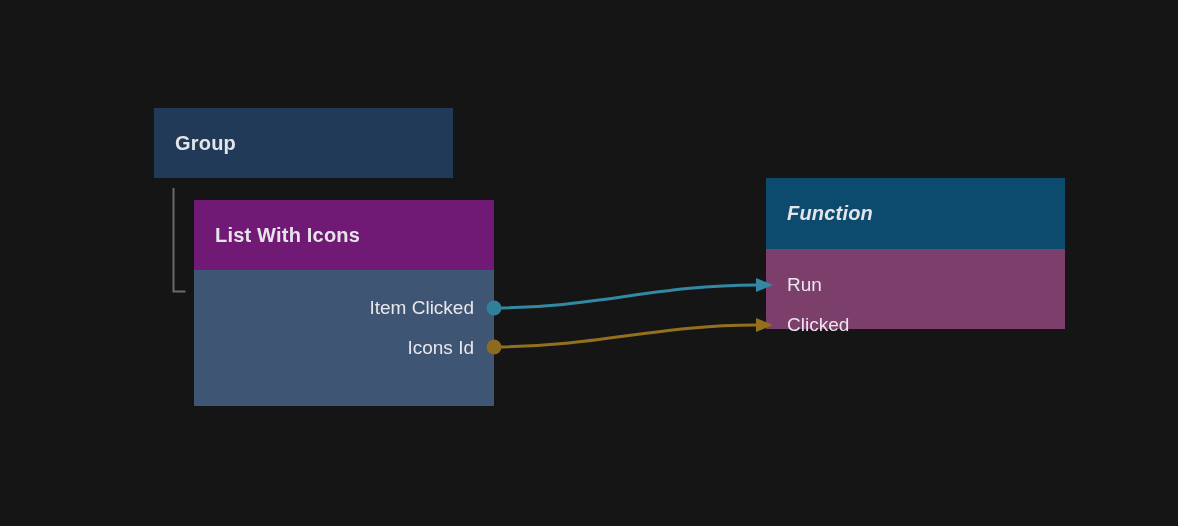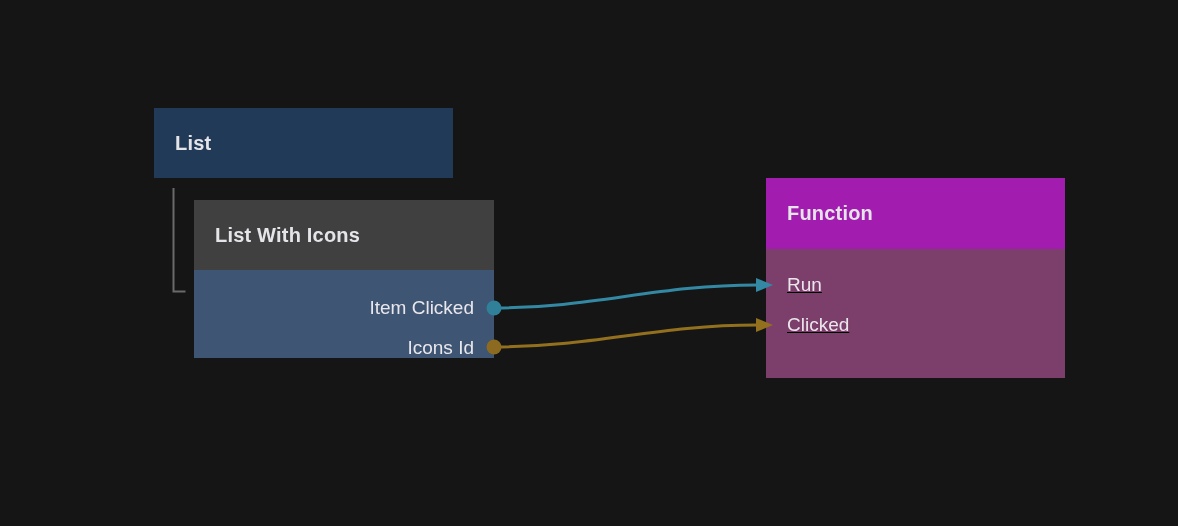--- a/index.html
+++ b/index.html
@@ -28,65 +28,65 @@
   .port-row { height: 40px; display: flex; align-items: center; }
   .port-label { font-size: 19px; color: #EAE7EC; white-space: nowrap; }
 
   
   .node-group { left: 154px; top: 108px; width: 299px; }
   .node-group .node-header { height: 70px; }
 
   
   .node-list { left: 194px; top: 200px; width: 300px; }
   .node-list .node-header { height: 70px; }
-  .node-list .node-body { height: 88px; padding-top: 18px; }
+  .node-list .node-body { height: 136px; padding-top: 18px; }
   .node-list .port-row { justify-content: flex-end; padding-right: 20px; }
 
   
   .node-function { left: 766px; top: 178px; width: 299px; }
   .node-function .node-header { height: 71px; }
-  .node-function .node-body { height: 129px; padding-top: 16px; text-decoration: underline; }
+  .node-function .node-body { height: 80px; padding-top: 16px; }
   .node-function .port-row { justify-content: flex-start; padding-left: 21px; }
 
   
   svg.overlay {
     position: absolute; left: 0; top: 0;
     width: 1178px; height: 526px;
     z-index: 5;
     pointer-events: none;
   }
   svg.overlay .hit { pointer-events: stroke; }
 </style>
 </head>
 <body>
 
 <div class="canvas">
 
   <div class="node node-group">
     <div class="node-header" style="background-color: rgb(32, 58, 87);">
-      <span class="node-title">List</span>
+      <span class="node-title">Group</span>
     </div>
   </div>
 
   <div class="node node-list">
-    <div class="node-header" style="background-color: #404040;">
+    <div class="node-header" style="background-color: #701a75;">
       <span class="node-title">List With Icons</span>
     </div>
     <div class="node-body" style="background-color: rgb(62, 85, 115);">
       <div class="port-row">
         <span class="port-label">Item Clicked</span>
       </div>
       <div class="port-row">
         <span class="port-label">Icons Id</span>
       </div>
     </div>
   </div>
 
   <div class="node node-function">
-    <div class="node-header" style="background-color: #a21caf;">
+    <div class="node-header" style="background-color: #0c4a6e; font-style: italic;">
       <span class="node-title">Function</span>
     </div>
     <div class="node-body" style="background-color: rgb(124, 63, 107);">
       <div class="port-row">
         <span class="port-label">Run</span>
       </div>
       <div class="port-row">
         <span class="port-label">Clicked</span>
       </div>
     </div>

